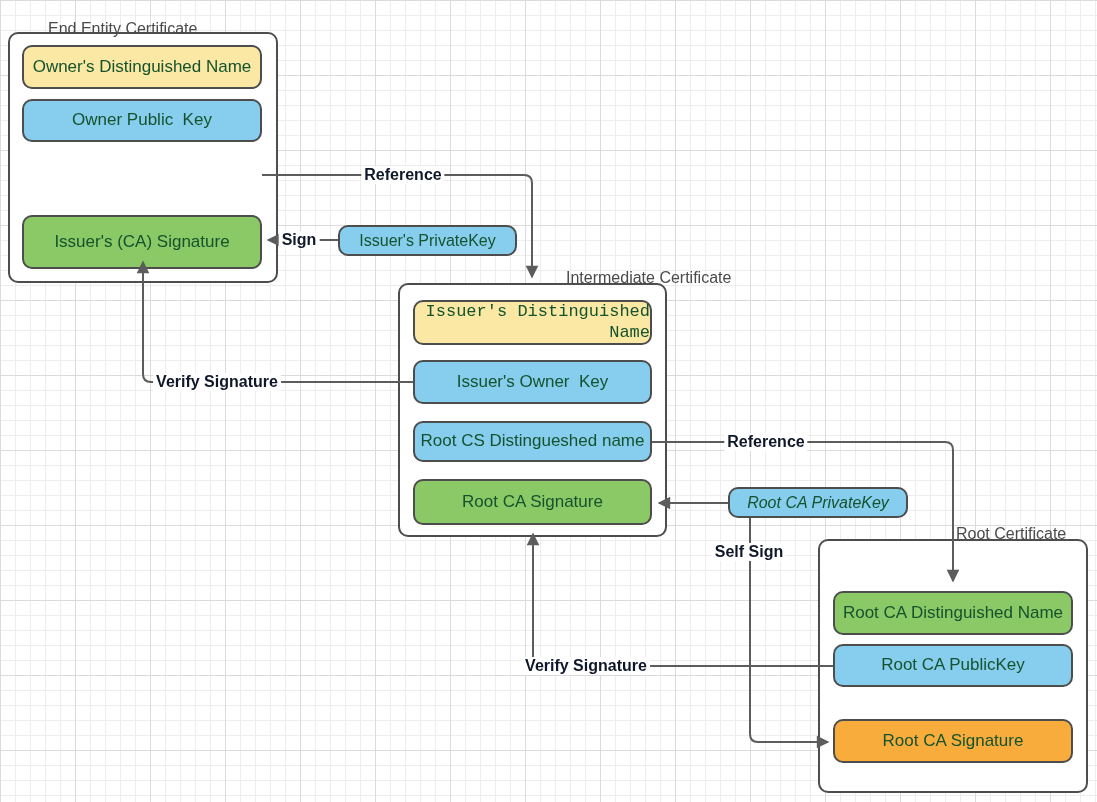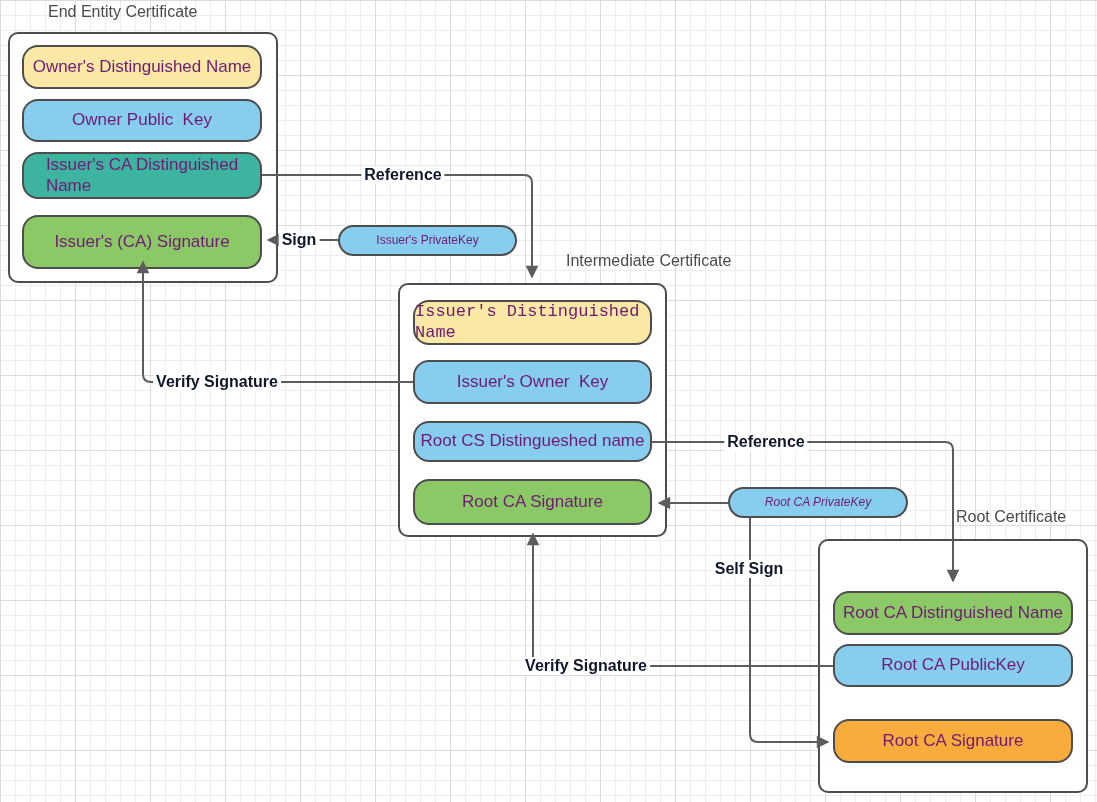--- a/index.html
+++ b/index.html
@@ -27,38 +27,39 @@
     border-radius: 10px;
     z-index: 1;
   }
 
   .group-title {
     position: absolute;
     font-size: 16px;
     color: #4a4a4a;
     white-space: nowrap;
     z-index: 4;
+    margin-top: 17px;
   }
 
   .node {
     position: absolute;
     border: 2px solid #4d4d4d;
-    border-radius: 16px;
+    border-radius: 10px;
     display: flex;
     align-items: center;
     justify-content: center;
-    text-align: left;
+    text-align: right;
     font-size: 17px;
     line-height: 1.2;
-    color: #701a75;
+    color: #14532d;
     white-space: pre-wrap;
     z-index: 2;
   }
 
-  .node.small { font-size: 12px; }
+  .node.small { font-size: 16px; }
 
   #connector-layer {
     position: absolute;
     left: 0; top: 0;
     width: 1097px; height: 802px;
     z-index: 3;
     pointer-events: none;
   }
   #connector-layer path.connector {
     stroke: #5c5c5c;
@@ -87,22 +88,20 @@
   <div class="container" style="left:8px; top:32px; width:270px; height:251px;"></div>
   <div class="container" style="left:398px; top:283px; width:269px; height:254px;"></div>
   <div class="container" style="left:818px; top:539px; width:270px; height:254px;"></div>
 
   <div class="group-title" style="left:48px; top:3px;">End Entity Certificate</div>
   <div class="group-title" style="left:566px; top:252px;">Intermediate Certificate</div>
   <div class="group-title" style="left:956px; top:508px;">Root Certificate</div>
 
   <div class="node" style="left: 22px; top: 45px; width: 240px; height: 44px; background-color: rgb(250, 232, 164);">Owner's Distinguished Name</div>
   <div class="node" style="left: 22px; top: 99px; width: 240px; height: 43px; background-color: rgb(135, 205, 238);">Owner Public  Key</div>
-  <div class="node" style="left: 22px; top: 152px; width: 240px; height: 47px; background-color: rgb(60, 180, 160);">Issuer's CA Distinguished
-Name</div>
   <div class="node" style="left: 22px; top: 215px; width: 240px; height: 54px; background-color: rgb(139, 201, 102);">Issuer's (CA) Signature</div>
 
   <div class="node" style="left: 413px; top: 300px; width: 239px; height: 45px; background-color: rgb(250, 232, 164); font-family: Liberation Mono, monospace;">Issuer's Distinguished Name</div>
   <div class="node" style="left: 413px; top: 360px; width: 239px; height: 44px; background-color: rgb(135, 205, 238);">Issuer's Owner  Key</div>
   <div class="node" style="left: 413px; top: 421px; width: 239px; height: 41px; background-color: rgb(135, 205, 238);">Root CS Distingueshed name</div>
   <div class="node" style="left: 413px; top: 479px; width: 239px; height: 46px; background-color: rgb(139, 201, 102);">Root CA Signature</div>
 
   <div class="node" style="left: 833px; top: 591px; width: 240px; height: 44px; background-color: rgb(139, 201, 102);">Root CA Distinguished Name</div>
   <div class="node" style="left: 833px; top: 644px; width: 240px; height: 43px; background-color: rgb(135, 205, 238);">Root CA PublicKey</div>
   <div class="node" style="left: 833px; top: 719px; width: 240px; height: 44px; background-color: rgb(248, 172, 60);">Root CA Signature</div>
@@ -122,16 +121,16 @@
     <path class="connector" d="M652,442 L945,442 Q953,442 953,450 L953,581" marker-end="url(#arrow)"></path>
     <path class="connector" d="M728,503 L659,503" marker-end="url(#arrow)"></path>
     <path class="connector" d="M750,518 L750,734 Q750,742 758,742 L828,742" marker-end="url(#arrow)"></path>
     <path class="connector" d="M833,666 L541,666 Q533,666 533,658 L533,534" marker-end="url(#arrow)"></path>
   </svg>
 
   <div class="edge-label" style="left:403px; top:175px;">Reference</div>
   <div class="edge-label" style="left:299px; top:240px;">Sign</div>
   <div class="edge-label" style="left:217px; top:382px;">Verify Signature</div>
   <div class="edge-label" style="left:766px; top:442px;">Reference</div>
-  <div class="edge-label" style="left:749px; top:569px;">Self Sign</div>
+  <div class="edge-label" style="left:749px; top:552px;">Self Sign</div>
   <div class="edge-label" style="left:586px; top:666px;">Verify Signature</div>
 
 </div>
 
 </body></html>

